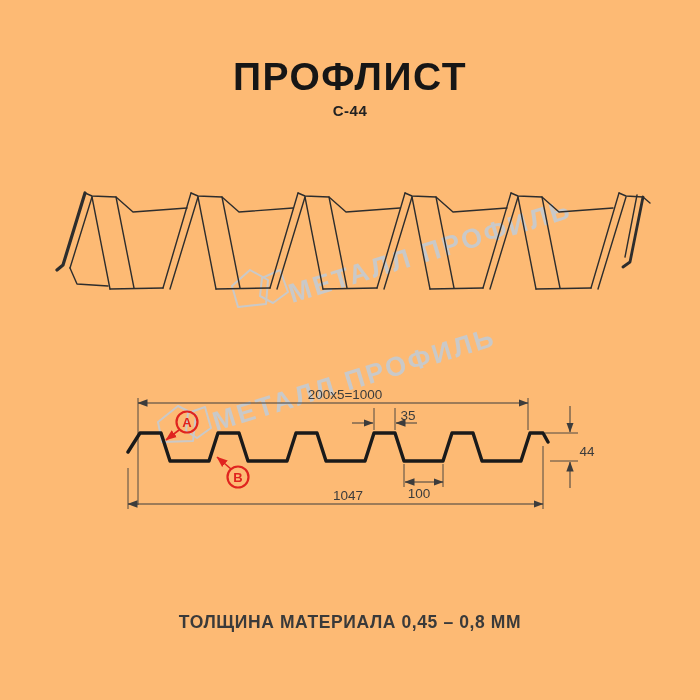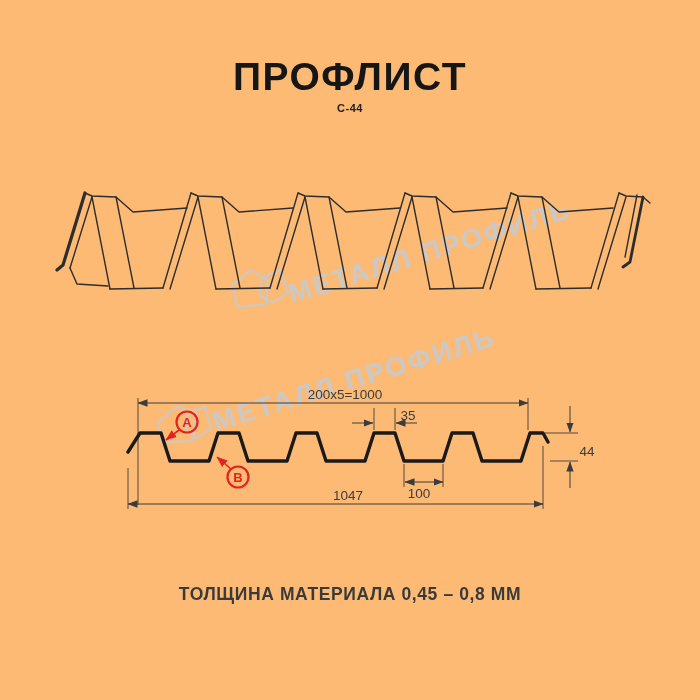--- a/index.html
+++ b/index.html
@@ -1,22 +1,22 @@
 <!DOCTYPE html>
 <html><head>
 <meta charset="utf-8">
 <style>
   html,body{margin:0;padding:0;background:#ffffff;}
   #stage{position:relative;width:700px;height:700px;background:#fdba74;overflow:hidden;
          font-family:"Liberation Sans", sans-serif;}
   .title{position:absolute;left:0;top:55px;width:700px;text-align:center;
          font-size:39px;font-weight:800;letter-spacing:1.5px;color:#161616;margin:0;}
   .subtitle{position:absolute;left:0;top:102px;width:700px;text-align:center;
-         font-size:11px;font-weight:700;letter-spacing:.5px;color:#222222;}
-  .footer-note{position:absolute;left:0;top:584px;width:700px;text-align:center;
+         font-size:15px;font-weight:700;letter-spacing:.5px;color:#222222;}
+  .footer-note{position:absolute;left:0;top:612px;width:700px;text-align:center;
          font-size:17.5px;font-weight:600;letter-spacing:.6px;color:#3a3a3a;}
   svg{position:absolute;left:0;top:0;}
   .dimtxt{font-family:"Liberation Sans",sans-serif;font-size:13.5px;fill:#3c3c3c;}
   .redtxt{font-family:"Liberation Sans",sans-serif;font-size:13px;font-weight:700;fill:#e0241f;}
   .wmtxt{font-family:"Liberation Sans",sans-serif;font-size:27px;font-weight:700;
          letter-spacing:2.5px;fill:#c9c9c9;}
 </style>
 </head>
 <body>
 

